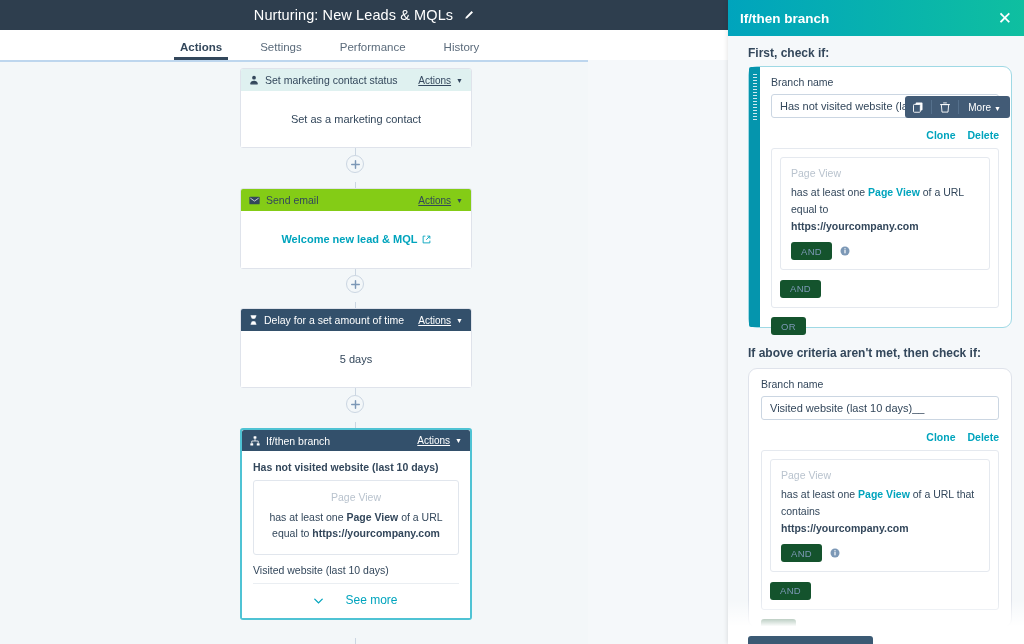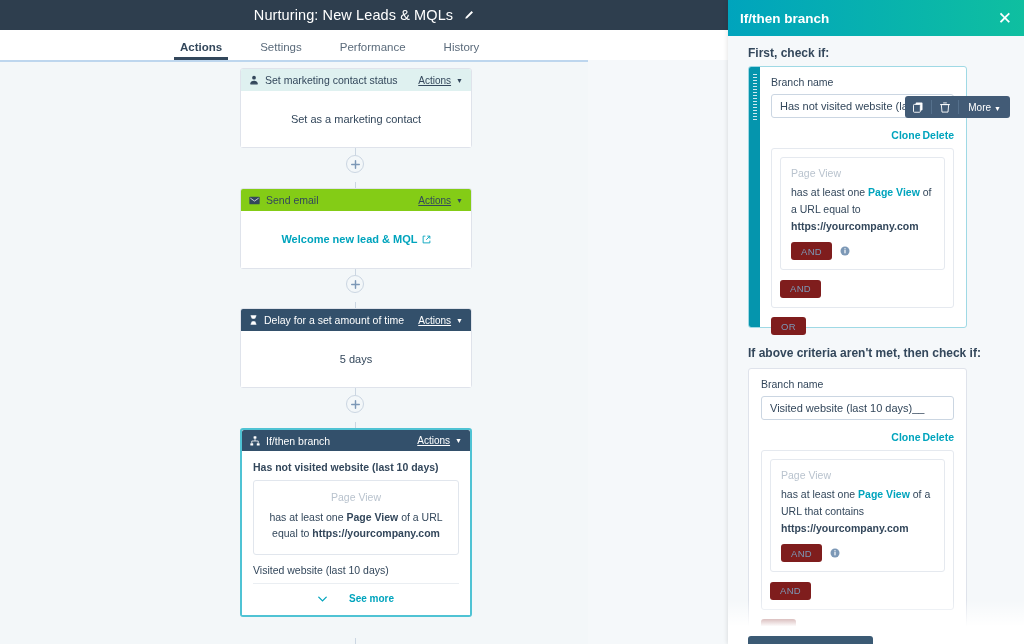--- a/index.html
+++ b/index.html
@@ -79,21 +79,21 @@
   .crit-box {
     border:1px solid #e1e6ed; border-radius:3px; padding:10px 10px 12px 10px;
     text-align:center; margin-bottom:9px;
   }
   .crit-title { color:#b9c3ce; font-size:10.5px; margin-bottom:6px; }
   .crit-text { font-size:10.5px; color:#33475b; line-height:1.55; }
   .crit-text b { font-weight:bold; }
   .hr-sep { height:1px; background:#eaeef2; margin:7px 0 0 0; }
   .seemore {
     display:flex; align-items:center; justify-content:center; gap:22px;
-    color:#00a4bd; font-size:10px; font-weight:bold; padding:9px 0 3px 0; cursor:pointer;
+    color:#00a4bd; font-size:12px; font-weight:normal; padding:9px 0 3px 0; cursor:pointer;
   }
 
   
   .panel {
     position:absolute; right:0; top:0; width:296px; height:644px;
     background:#ffffff; box-shadow:-1px 0 4px rgba(0,0,0,.10);
   }
   .panel-head {
     height:36px; background:linear-gradient(90deg,#00a4bd 0%,#0fbfa0 100%);
     display:flex; align-items:center; padding:0 12px; color:#fff;
@@ -116,52 +116,52 @@
   }
   .ft-btn {
     width:26px; height:22px; display:flex; align-items:center; justify-content:center;
     color:#ffffff; cursor:pointer;
   }
   .ft-sep { width:1px; height:14px; background:#55708c; }
   .ft-more { color:#fff; font-size:10px; padding:0 9px; cursor:pointer; white-space:nowrap; }
   .ft-more .caret { font-size:7px; margin-left:3px; }
 
   .branch-card {
-    position:absolute; left:20px; width:219px;
-    background:#ffffff; border:1px solid #dfe3eb; border-radius:3px;
+    position:absolute; left:20px; width:264px;
+    background:#ffffff; border:1px solid #dfe3eb; border-radius:9px;
   }
   .branch-card.active { border:1px solid #9fd9e5; }
   .drag-handle {
     position:absolute; left:0; top:0; bottom:0; width:11px; background:#0595ad;
     border-radius:2px 0 0 2px; cursor:grab;
   }
   .grip { position:absolute; left:3.5px; top:7px; width:4px; }
   .grip i { display:block; width:4px; height:1px; background:#cfeaf1; margin-bottom:2px; }
   .bc-inner { padding:9px 12px 10px 12px; }
   .bc-inner.indent { padding-left:22px; }
   .bc-label { font-size:10.5px; color:#33475b; margin-bottom:6px; }
   .bc-input {
     width:100%; height:24px; border:1px solid #cbd6e2; border-radius:3px;
     background:#fff; font-size:11px; color:#33475b; padding:0 8px;
     font-family:"Liberation Sans", sans-serif;
   }
   .bc-actions {
-    display:flex; justify-content:flex-end; gap:2px;
+    display:flex; justify-content:flex-end; gap:12px;
     font-size:10.5px; color:#00a4bd; font-weight:bold; padding:11px 0 7px 0;
   }
   .bc-actions span { cursor:pointer; }
   .filter-outer { border:1px solid #e5e9ef; border-radius:3px; padding:8px 8px 9px 8px; background:#fff; }
   .filter-inner { border:1px solid #e5e9ef; border-radius:3px; padding:9px 10px 9px 10px; margin-bottom:8px; }
   .f-title { color:#b9c3ce; font-size:10.5px; margin-bottom:5px; }
   .f-text { font-size:10.5px; color:#33475b; line-height:1.6; }
   .f-text b { font-weight:bold; }
   .f-text .tl { color:#00a4bd; font-weight:bold; }
   .chip {
     display:inline-flex; align-items:center; justify-content:center;
-    height:18px; padding:0 10px; background:#7f1d1d; border-radius:3px;
+    height:18px; padding:0 10px; background:#14532d; border-radius:3px;
     font-size:9.5px; color:#7c98b6; letter-spacing:.3px; cursor:pointer;
   }
   .chip-row { display:flex; align-items:center; gap:8px; margin-top:8px; }
   .info-icon { color:#7c98b6; display:inline-flex; }
   .or-row { padding:8px 0 0 0; }
 
   .primary-btn {
     position:absolute; left:20px; width:125px; height:26px;
     background:#3b5a74; border:none; border-radius:3px; cursor:pointer;
   }

